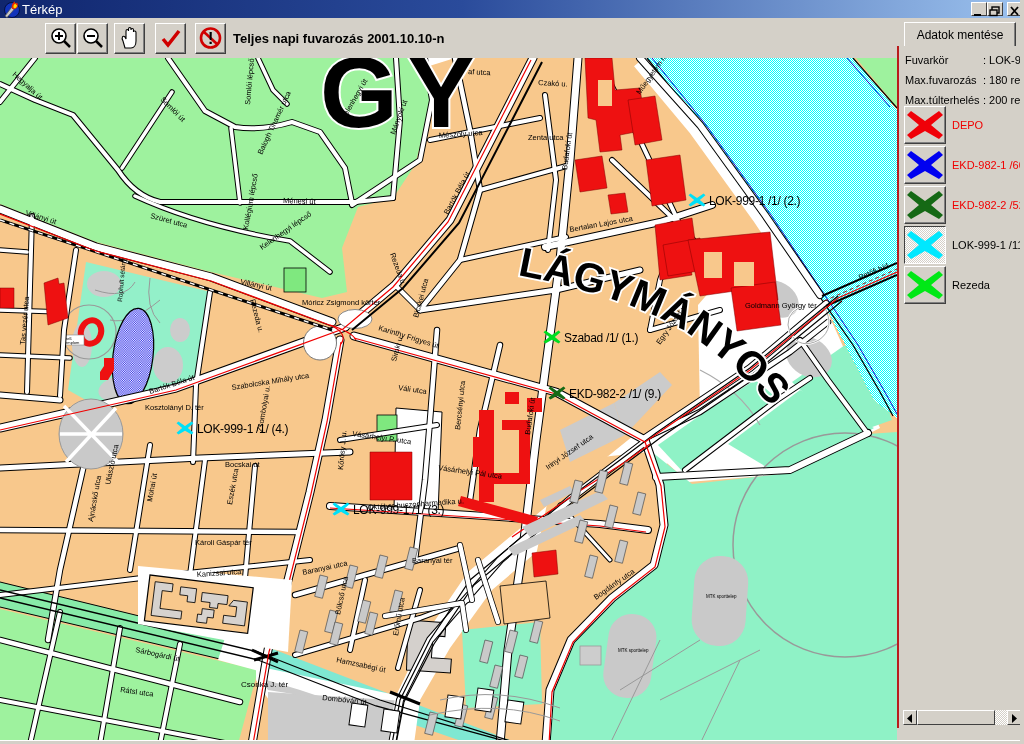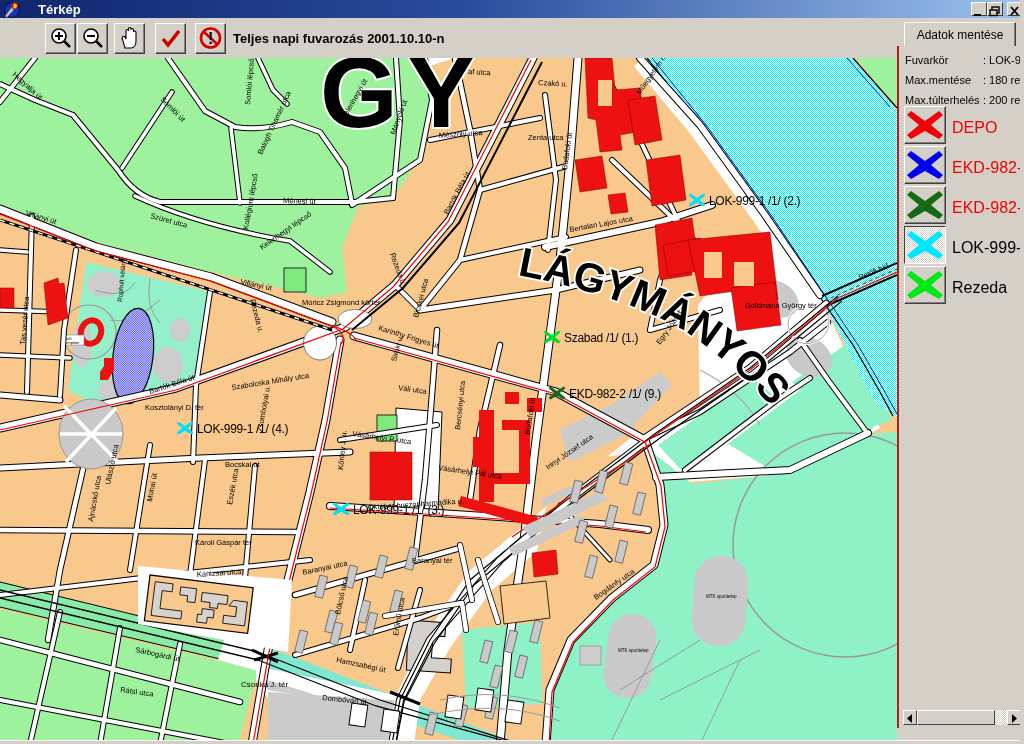--- a/index.html
+++ b/index.html
@@ -1,24 +1,24 @@
 <!DOCTYPE html>
 <html><head><meta charset="utf-8"><style>
 html,body{margin:0;padding:0;width:1024px;height:744px;overflow:hidden;font-family:"Liberation Sans",sans-serif;background:#D4D0C8;}
 #win{position:absolute;left:0;top:0;width:1024px;height:744px;}
 #titlebar{position:absolute;left:0;top:0;width:1024px;height:18px;background:linear-gradient(90deg,#10266E 0%,#2A4B9B 45%,#9CC2EE 100%);}
-#title{position:absolute;left:22px;top:2px;color:#fff;font-size:13px;font-weight:bold;margin-left:16px;}
+#title{position:absolute;left:22px;top:2px;color:#fff;font-size:13px;font-weight:normal;}
 .wbtn{position:absolute;top:2px;width:16px;height:14px;background:#D4D0C8;border-top:1px solid #fff;border-left:1px solid #fff;border-right:1px solid #404040;border-bottom:1px solid #404040;box-sizing:border-box;}
 .tbtn{position:absolute;top:23px;width:31px;height:31px;background:#D4D0C8;border-top:1px solid #fff;border-left:1px solid #fff;border-right:1px solid #404040;border-bottom:1px solid #404040;box-sizing:border-box;box-shadow:inset -1px -1px 0 #808080;}
 #tbartext{position:absolute;left:233px;top:31px;font-size:13px;font-weight:bold;color:#000;}
 #savebtn{position:absolute;left:904px;top:22px;width:112px;height:42px;background:#D4D0C8;border-top:1px solid #fff;border-left:1px solid #fff;border-right:1px solid #404040;border-bottom:1px solid #404040;box-shadow:inset -1px -1px 0 #808080;box-sizing:border-box;text-align:center;font-size:12px;line-height:24px;}
 #panel{position:absolute;left:897px;top:46px;width:127px;height:682px;background:#D4D0C8;border-left:2px solid #b91c1c;box-sizing:border-box;overflow:hidden;}
 .ptxt{position:absolute;left:6px;font-size:11px;color:#000;white-space:pre;}
 .lbtn{position:absolute;left:5px;width:42px;height:38px;background:#D4D0C8;border-top:1px solid #fff;border-left:1px solid #fff;border-right:1px solid #404040;border-bottom:1px solid #404040;box-shadow:inset -1px -1px 0 #808080;box-sizing:border-box;}
-.llab{position:absolute;left:53px;font-size:16px;white-space:nowrap;}
+.llab{position:absolute;left:53px;font-size:11px;white-space:nowrap;}
 #mapwrap{position:absolute;left:0;top:58px;width:897px;height:682px;overflow:hidden;background:#fff;}
 #bot{position:absolute;left:0;top:740px;width:1024px;height:4px;background:#D4D0C8;border-top:1px solid #fff;}
 #rbord{position:absolute;left:1020px;top:0px;width:4px;height:744px;background:#D4D0C8;}
 </style></head>
 <body>
 <div id="win">
 <div id="mapwrap"><svg width="897" height="682" viewBox="0 58 897 682">
 <defs>
 <pattern id="wat" width="2" height="2" patternUnits="userSpaceOnUse">
             <rect width="2" height="2" fill="#fff"></rect>
@@ -427,21 +427,21 @@
 <div class="tbtn" style="left:195px"><svg width="29" height="29">
         <circle cx="14.5" cy="14" r="9.5" fill="none" stroke="#D00000" stroke-width="2.6"></circle>
         <path d="M8,8 L21,20" stroke="#D00000" stroke-width="2.6"></path>
         <text x="12" y="20" font-size="16" font-weight="bold" fill="#000">!</text>
       </svg></div>
 <div id="tbartext">Teljes napi fuvarozás 2001.10.10-n</div>
 <div id="savebtn">Adatok mentése</div>
 <div id="panel">
 <div class="ptxt" style="top:8px">Fuvarkör</div>
       <div class="ptxt" style="top:8px;left:84px">: LOK-999</div>
-<div class="ptxt" style="top:28px">Max.mentése</div>
+<div class="ptxt" style="top:28px">Max.fuvarozás</div>
       <div class="ptxt" style="top:28px;left:84px">: 180 rekesz</div>
 <div class="ptxt" style="top:48px">Max.túlterhelés</div>
       <div class="ptxt" style="top:48px;left:84px">: 200 rekesz</div>
 <div class="lbtn" style="top:60px"><svg width="40" height="36">
           <path d="M6,4 L20,14 L34,4 L38,8 L26,18 L38,28 L34,32 L20,24 L6,32 L2,28 L14,18 L2,8Z" fill="#F00008"></path>
         </svg></div>
 <div class="llab" style="top:73px;color:#F00000">DEPO</div>
 <div class="lbtn" style="top:100px"><svg width="40" height="36">
           <path d="M6,4 L20,14 L34,4 L38,8 L26,18 L38,28 L34,32 L20,24 L6,32 L2,28 L14,18 L2,8Z" fill="#0000F0"></path>
         </svg></div>

